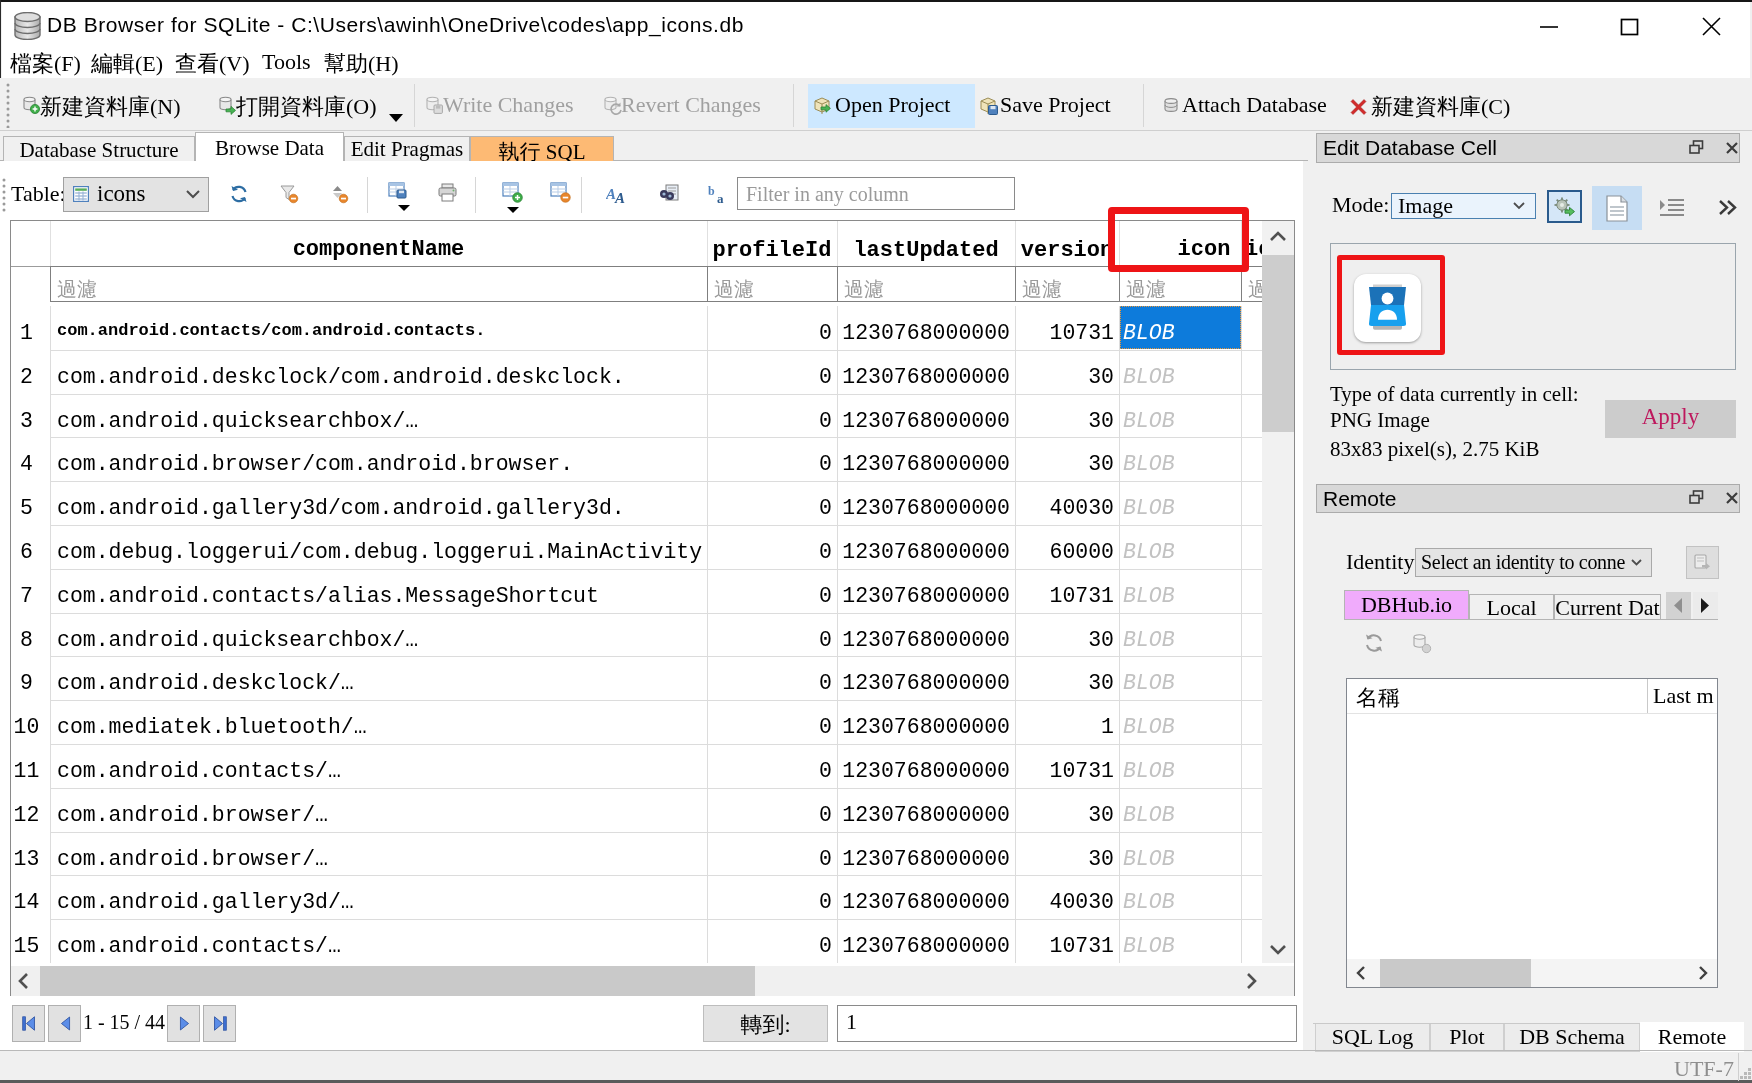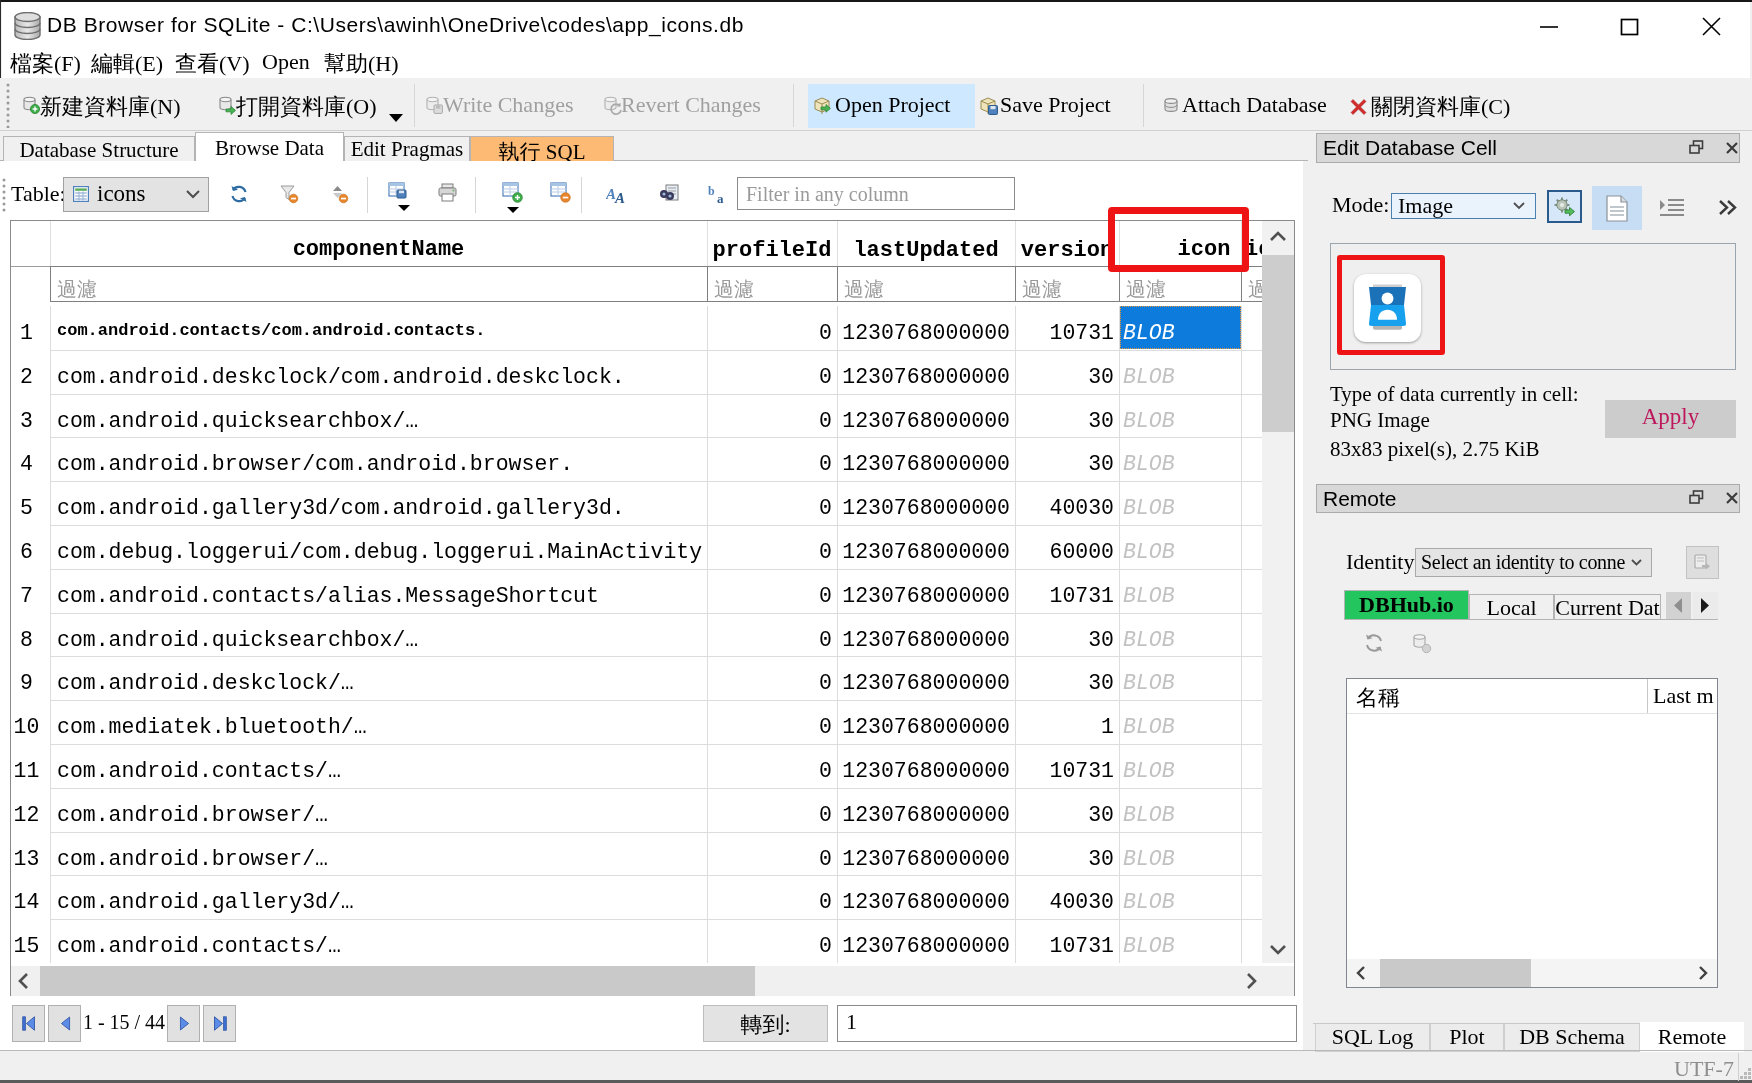--- a/index.html
+++ b/index.html
@@ -42,21 +42,21 @@
     <rect x="1.5" y="1.5" width="16" height="15" fill="none" stroke="#000" stroke-width="1.7"></rect>
   </svg>
 <svg class="abs" style="left:1701px;top:17px;" width="21" height="20" viewBox="0 0 21 20">
     <path d="M2,1 L19,18 M19,1 L2,18" stroke="#000" stroke-width="1.6"></path>
   </svg>
 
 <div class="abs" style="left:2px;top:45px;width:1748px;height:33px;background:#ffffff;"></div>
 <div class="abs serif" style="left:10px;top:49px;font-size:22px;">檔案(F)</div>
 <div class="abs serif" style="left:91px;top:49px;font-size:22px;">編輯(E)</div>
 <div class="abs serif" style="left:175px;top:49px;font-size:22px;">查看(V)</div>
-<div class="abs serif" style="left:262px;top:49px;font-size:22px;">Open</div>
+<div class="abs serif" style="left:262px;top:49px;font-size:22px;">Tools</div>
 <div class="abs serif" style="left:324px;top:49px;font-size:22px;">幫助(H)</div>
 
 <div class="abs" style="left:0;top:78px;width:1752px;height:53px;background:#f0f0f0;border-bottom:1px solid #cfcfcf;"></div>
 <div id="toolbar-items">
 
   <svg class="abs" style="left:6px;top:82px;" width="6" height="46" viewBox="0 0 6 46">
       <g fill="#9a9a9a">
         <circle cx="2" cy="3" r="1.5"></circle>
         <circle cx="2" cy="9" r="1.5"></circle>
         <circle cx="2" cy="15" r="1.5"></circle>
@@ -124,21 +124,21 @@
   <svg class="abs" style="left:1162px;top:97px;" width="18" height="18" viewBox="0 0 18 18">
     <path d="M3,4 v8 a6,2.4 0 0 0 12,0 v-8" fill="#e0e0e0" stroke="#8a8a8a" stroke-width="1.1"></path>
     <ellipse cx="9" cy="4" rx="6" ry="2.4" fill="#efefef" stroke="#8a8a8a" stroke-width="1.1"></ellipse>
     <path d="M3,8 a6,2.4 0 0 0 12,0" fill="none" stroke="#8a8a8a" stroke-width="1"></path>
   </svg>
   <div class="abs serif" style="left:1182px;top:92px;font-size:22px;">Attach Database</div>
 
   <svg class="abs" style="left:1350px;top:98px;" width="17" height="17" viewBox="0 0 17 17">
     <path d="M3,1.5 l5.5,5.5 5.5,-5.5 2,2 -5.5,5.5 5.5,5.5 -2,2 -5.5,-5.5 -5.5,5.5 -2,-2 5.5,-5.5 -5.5,-5.5 z" fill="#d22b2b" stroke="#a01f1f" stroke-width="0.5"></path>
   </svg>
-  <div class="abs serif" style="left:1371px;top:92px;font-size:22px;">關閉資料庫(C)</div>
+  <div class="abs serif" style="left:1371px;top:92px;font-size:22px;">新建資料庫(C)</div>
 </div>
 
 <div class="abs" style="left:0;top:160px;width:1308px;height:1px;background:#b4b4b4;"></div>
 <div class="abs serif" style="left:3px;top:136px;width:192px;height:25px;background:#f0f0f0;border:1px solid #b4b4b4;border-bottom:none;font-size:21px;text-align:center;padding-top:1px;">Database Structure</div>
 <div class="abs serif" style="left:195px;top:132px;width:149px;height:29px;background:#ffffff;border:1px solid #b4b4b4;border-bottom:none;font-size:21px;text-align:center;padding-top:3px;">Browse Data</div>
 <div class="abs serif" style="left:344px;top:136px;width:126px;height:25px;background:#f0f0f0;border:1px solid #b4b4b4;border-bottom:none;font-size:21px;text-align:center;padding-top:0;">Edit Pragmas</div>
 <div class="abs serif" style="left:470px;top:136px;width:144px;height:25px;background:#fdba74;border:1px solid #b4b4b4;border-bottom:none;font-size:21px;text-align:center;padding-top:1px;">執行 SQL</div>
 
 <div class="abs" style="left:0;top:161px;width:1303px;height:889px;background:#ffffff;"></div>
 
@@ -549,21 +549,21 @@
   <svg class="abs" style="left:1693px;top:553px;" width="19" height="19" viewBox="0 0 19 19">
     <rect x="2" y="2" width="11" height="13" rx="1" fill="#ececec" stroke="#a8a8a8" stroke-width="1.1"></rect>
     <g stroke="#bdbdbd" stroke-width="1">
         <line x1="4" y1="5" x2="11" y2="5"></line>
         <line x1="4" y1="8" x2="11" y2="8"></line>
       </g>
     <path d="M9,12 h4 v-2 l4,3.2 -4,3.2 v-2 h-4 z" fill="#b5b5b5"></path>
   </svg>
 
   <div class="abs" style="left:1344px;top:619px;width:374px;height:1px;background:#b4b4b4;"></div>
-  <div class="abs serif" style="left:1344px;top:590px;width:125px;height:29px;background:#22c55e;border:1px solid #b4b4b4;border-bottom:none;text-align:center;font-size:22px;padding-top:1px;font-weight:bold;">DBHub.io</div>
+  <div class="abs serif" style="left:1344px;top:590px;width:125px;height:29px;background:#f0abfc;border:1px solid #b4b4b4;border-bottom:none;text-align:center;font-size:22px;padding-top:1px;">DBHub.io</div>
   <div class="abs serif" style="left:1469px;top:594px;width:85px;height:25px;background:#f0f0f0;border:1px solid #b4b4b4;border-bottom:none;text-align:center;font-size:22px;">Local</div>
   <div class="abs serif" style="left:1554px;top:594px;width:107px;height:25px;background:#f0f0f0;border:1px solid #b4b4b4;border-bottom:none;text-align:center;font-size:22px;overflow:hidden;">Current Dat</div>
   <div class="abs" style="left:1666px;top:592px;width:25px;height:27px;background:#d2d2d2;"></div>
   <svg class="abs" style="left:1672px;top:597px;" width="12" height="17" viewBox="0 0 12 17">
       <path d="M10,1 L2,8.5 L10,16 z" fill="#8f8f8f"></path>
     </svg>
   <div class="abs" style="left:1693px;top:592px;width:25px;height:27px;background:#ebebeb;"></div>
   <svg class="abs" style="left:1699px;top:597px;" width="12" height="17" viewBox="0 0 12 17">
       <path d="M2,1 L10,8.5 L2,16 z" fill="#1a1a1a"></path>
     </svg>

